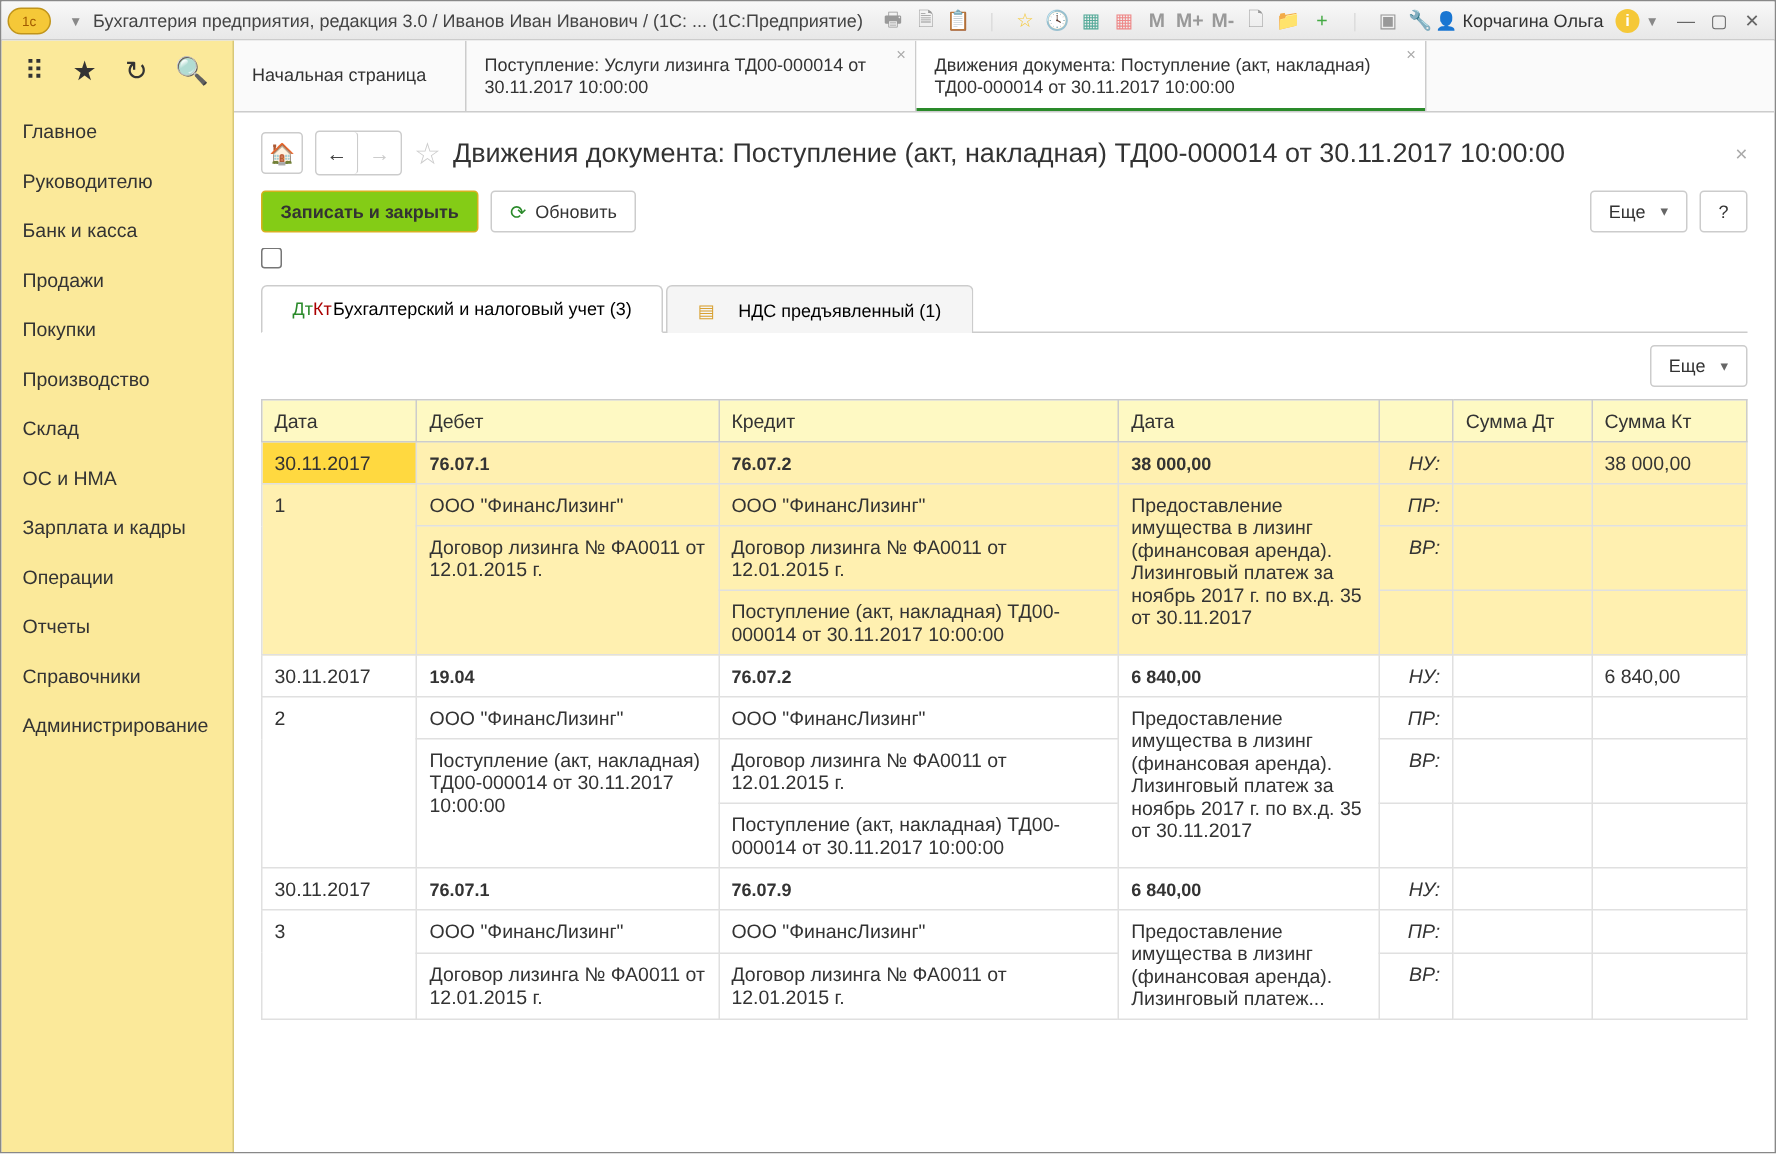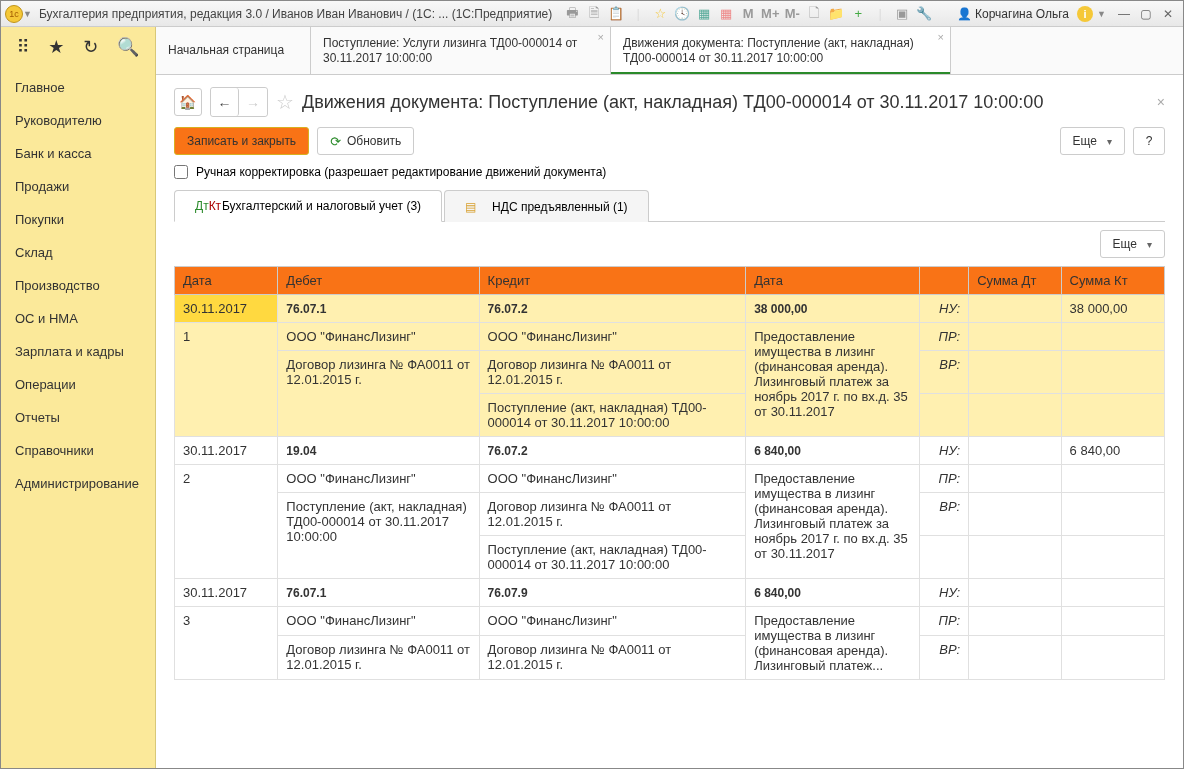--- a/index.html
+++ b/index.html
@@ -1,19 +1,19 @@
 <!DOCTYPE html>
 <html><head>
 <meta charset="utf-8">
 <style>
 *{box-sizing:border-box;margin:0;padding:0;font-family:Arial,sans-serif;font-size:12px}
 body{background:#fff;overflow:hidden}
 .app-window{width:1184px;height:769px;background:#fff;display:flex;flex-direction:column;border:1px solid #888}
 .titlebar{height:26px;background:linear-gradient(#f8f8f8,#e8e8e8);display:flex;align-items:center;padding:0 4px;border-bottom:1px solid #ccc}
-.tb-icon{width:18px;height:18px;border-radius:9px;background:#f5c838;border:1px solid #c0941a;display:flex;align-items:center;justify-content:center;font-size:9px;font-weight:normal;color:#a05a00;margin-right:0}
+.tb-icon{width:29px;height:18px;border-radius:9px;background:#f5c838;border:1px solid #c0941a;display:flex;align-items:center;justify-content:center;font-size:9px;font-weight:normal;color:#a05a00;margin-right:12px}
 .tb-dd{width:10px;color:#888;font-size:9px;margin-right:6px}
 .tb-title{color:#444;font-size:12px;flex:0 0 auto}
 .tb-icons{display:flex;gap:6px;margin-left:12px;align-items:center}
 .tb-icons span{width:16px;height:16px;display:inline-flex;align-items:center;justify-content:center;color:#999;font-size:13px}
 .tb-spacer{flex:1}
 .tb-user{display:flex;align-items:center;gap:4px;color:#333;margin-right:8px}
 .tb-user .ui{width:14px;height:14px;color:#c88}
 .tb-info{width:16px;height:16px;border-radius:8px;background:#f5c838;color:#fff;display:flex;align-items:center;justify-content:center;font-weight:bold;font-size:11px;margin-right:4px}
 .win-btn{width:22px;height:18px;display:flex;align-items:center;justify-content:center;color:#666;border:1px solid transparent}
 .body-row{flex:1;display:flex;overflow:hidden}
@@ -34,32 +34,32 @@
 .nav-btn{width:28px;height:28px;border:1px solid #ccc;background:#fff;display:flex;align-items:center;justify-content:center;border-radius:3px;font-size:14px;color:#444}
 .nav-btn.disabled{color:#ccc}
 .nav-group{display:flex;border:1px solid #ccc;border-radius:3px;overflow:hidden}
 .nav-group .nav-btn{border:none;border-right:1px solid #ccc}
 .nav-group .nav-btn:last-child{border-right:none}
 .star-big{font-size:20px;color:#ccc}
 .doc-title{font-size:18px;color:#333;flex:1}
 .doc-close{color:#aaa;font-size:14px}
 .toolbar{display:flex;align-items:center;gap:8px;margin-bottom:10px}
 .btn{height:28px;padding:0 12px;border:1px solid #ccc;border-radius:3px;background:#fff;display:flex;align-items:center;gap:6px;font-size:12px;color:#333;cursor:pointer}
-.btn.primary{background:#f97316;border-color:#d8b020;font-weight:normal;color:#333}
+.btn.primary{background:#84cc16;border-color:#d8b020;font-weight:bold;color:#333}
 .btn .ic{font-size:13px}
 .btn.dd::after{content:"▾";margin-left:4px;font-size:10px;color:#666}
 .checkbox-row{display:flex;align-items:center;gap:8px;margin-bottom:10px}
 .checkbox-row input{width:14px;height:14px}
 .inner-tabs{display:flex;border-bottom:1px solid #ccc;margin-bottom:8px}
 .inner-tab{padding:8px 20px;border:1px solid #ccc;border-bottom:none;background:#f5f5f5;margin-right:2px;border-radius:4px 4px 0 0;display:flex;align-items:center;gap:13px;font-size:13px;cursor:pointer;position:relative;top:1px}
 .inner-tab.active{background:#fff;border-bottom:1px solid #fff}
 .inner-tab .ti{width:14px;height:14px}
 .sub-toolbar{display:flex;justify-content:flex-end;margin-bottom:8px}
 .data-table{border:1px solid #ccc;width:100%;border-collapse:collapse}
-.data-table th{background:#f97316;border:1px solid #ccc;padding:6px 8px;text-align:left;font-weight:normal;font-size:13px;color:#333}
+.data-table th{background:#fef9c3;border:1px solid #ccc;padding:6px 8px;text-align:left;font-weight:normal;font-size:13px;color:#333}
 .data-table td{border:1px solid #e0e0e0;padding:6px 8px;vertical-align:top;font-size:13px;color:#333}
 .data-table tbody.hl td{background:#fff0b0}
 .data-table tbody.hl td.sel{background:#ffd940}
 .num{text-align:left}
 .date-cell{text-align:left;padding-right:12px}
 .tag{font-style:italic;color:#888;text-align:right;padding-right:8px}
 .desc{color:#555}
 .col-date{width:95px}
 .col-deb{width:185px}
 .col-cred{width:245px}
@@ -119,22 +119,22 @@
         <span>★</span>
         <span>↻</span>
         <span>🔍</span>
       </div>
       <div class="side-nav">
         <div class="side-item">Главное</div>
         <div class="side-item">Руководителю</div>
         <div class="side-item">Банк и касса</div>
         <div class="side-item">Продажи</div>
         <div class="side-item">Покупки</div>
+        <div class="side-item">Производство</div>
         <div class="side-item">Склад</div>
-        <div class="side-item">Производство</div>
         <div class="side-item">ОС и НМА</div>
         <div class="side-item">Зарплата и кадры</div>
         <div class="side-item">Операции</div>
         <div class="side-item">Отчеты</div>
         <div class="side-item">Справочники</div>
         <div class="side-item">Администрирование</div>
       </div>
     </div>
 
     <div class="main">
@@ -170,21 +170,20 @@
               <span class="ic green-arrows">⟳</span>
               <span>Обновить</span>
             </button>
           <div style="flex:1"></div>
           <button class="btn dd">Еще</button>
           <button class="btn" style="width:32px;justify-content:center">?</button>
         </div>
 
         <div class="checkbox-row">
           <input type="checkbox" style="">
-          <label>Ручная корректировка (разрешает редактирование движений документа)</label>
         </div>
 
         <div class="inner-tabs">
           <div class="inner-tab active">
             <span class="ti" style="font-size:9px"><span style="color:#2a8a2a">Дт</span><span style="color:#a00">Кт</span></span>
             <span>Бухгалтерский и налоговый учет (3)</span>
           </div>
           <div class="inner-tab">
             <span class="ti" style="color:#d8a030">▤</span>
             <span>НДС предъявленный (1)</span>

